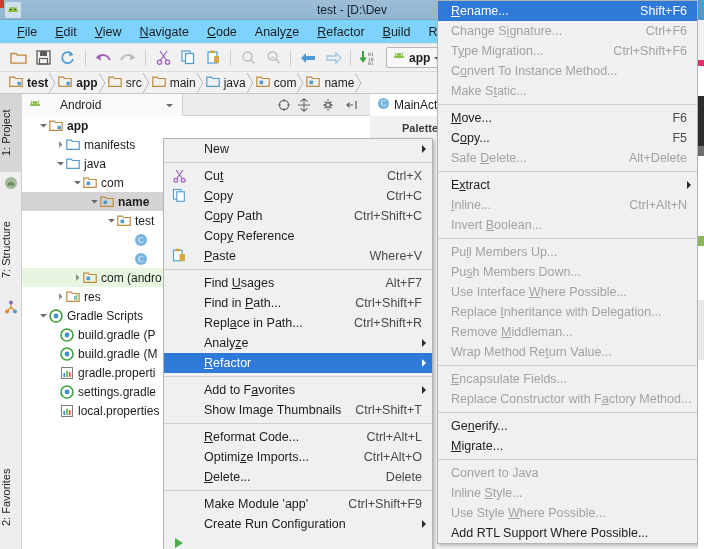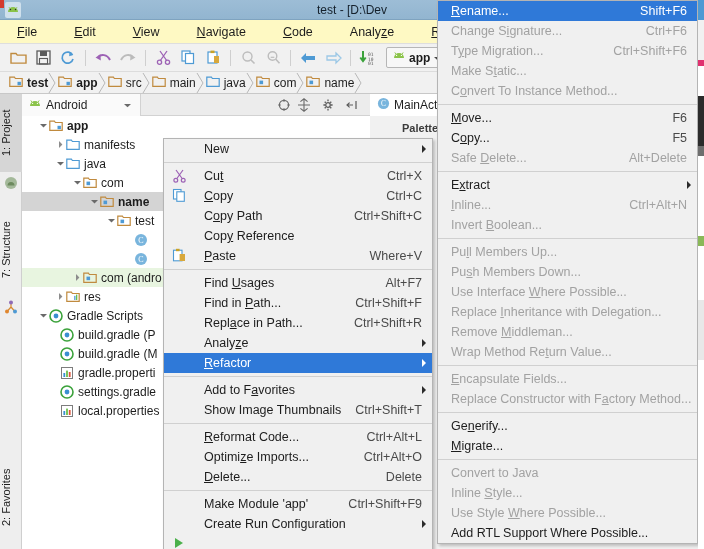--- a/index.html
+++ b/index.html
@@ -24,22 +24,22 @@
   }
   #titlebar .tb-title {
     position:absolute; left:0; top:0; width:704px; height:20px;
     line-height:20px; text-align:center; font-size:12px; color:#14202b;
   }
   .redtick{ position:absolute; left:0; top:0; width:4px;height:8px;background:#d33a2f;}
 
   
   #menubar {
     position:absolute; left:0; top:20px; width:704px; height:24px;
-    background:#fef9c3; border-bottom:1px solid #dedede;
-    display:flex; align-items:center; padding-left:8px;gap:19px;
+    background:#7dd3fc; border-bottom:1px solid #dedede;
+    display:flex; align-items:center; padding-left:8px;
   }
   #menubar .mi {
     padding:2px 9px; font-size:12.5px; color:#1d1d1d; white-space:nowrap;
   }
   #menubar .mi u { text-decoration: underline; }
 
   
   #toolbar {
     position:absolute; left:0; top:44px; width:704px; height:28px;
     background:#f1f1f1; border-bottom:1px solid #dcdcdc;
@@ -73,21 +73,21 @@
   .vtab.sel{ background:#d6d6d6; }
   .vicon{position:absolute;left:4px;width:14px;height:14px;}
 
   
   #projpanel{position:absolute;left:22px;top:94px;width:348px;height:455px;
              background:#ffffff;border-right:1px solid #c8c8c8;}
   #projhead{position:absolute;left:0;top:0;width:348px;height:22px;
             background:#ececec;border-bottom:1px solid #d2d2d2;}
   #projtab{position:absolute;left:0;top:0;height:22px;background:#fafafa;
            border-right:1px solid #d2d2d2;display:flex;align-items:center;
-           gap:4px;padding:0 8px 0 6px;font-size:12px;}
+           gap:18px;padding:0 8px 0 6px;font-size:12px;}
   .hicon{position:absolute;top:4px;width:14px;height:14px;}
 
   #tree{position:absolute;left:0;top:22px;width:348px;height:433px;background:#fff;
         font-size:12px;}
   .trow{position:absolute;left:0;height:19px;width:348px;display:flex;align-items:center;}
   .trow .arrow{width:11px;height:11px;flex:none;}
   .trow .ticon{width:14px;height:14px;flex:none;margin-right:4px;}
   .trow .tlabel{white-space:nowrap;}
   .trow.sel{background:#d4d4d4;}
   .trow.green{background:#e8f5e0;}
@@ -698,24 +698,24 @@
   </div>
   <div class="row dis">
     <span class="lbl">Change S<u>i</u>gnature...</span>
     <span class="acc">Ctrl+F6</span>
   </div>
   <div class="row dis">
     <span class="lbl">T<u>y</u>pe Migration...</span>
     <span class="acc">Ctrl+Shift+F6</span>
   </div>
   <div class="row dis">
+    <span class="lbl">C<u>o</u>nvert To Instance Method...</span>
+  </div>
+  <div class="row dis">
     <span class="lbl">Make S<u>t</u>atic...</span>
-  </div>
-  <div class="row dis">
-    <span class="lbl">C<u>o</u>nvert To Instance Method...</span>
   </div>
   <div class="sepline"></div>
   <div class="row">
     <span class="lbl"><u>M</u>ove...</span>
     <span class="acc">F6</span>
   </div>
   <div class="row">
     <span class="lbl">C<u>o</u>py...</span>
     <span class="acc">F5</span>
   </div>

